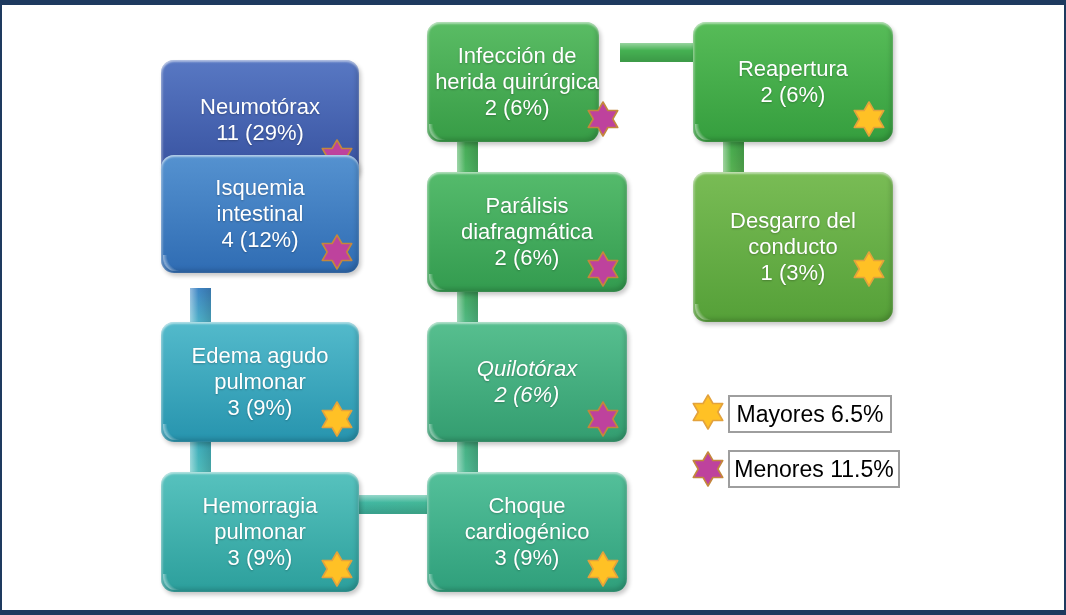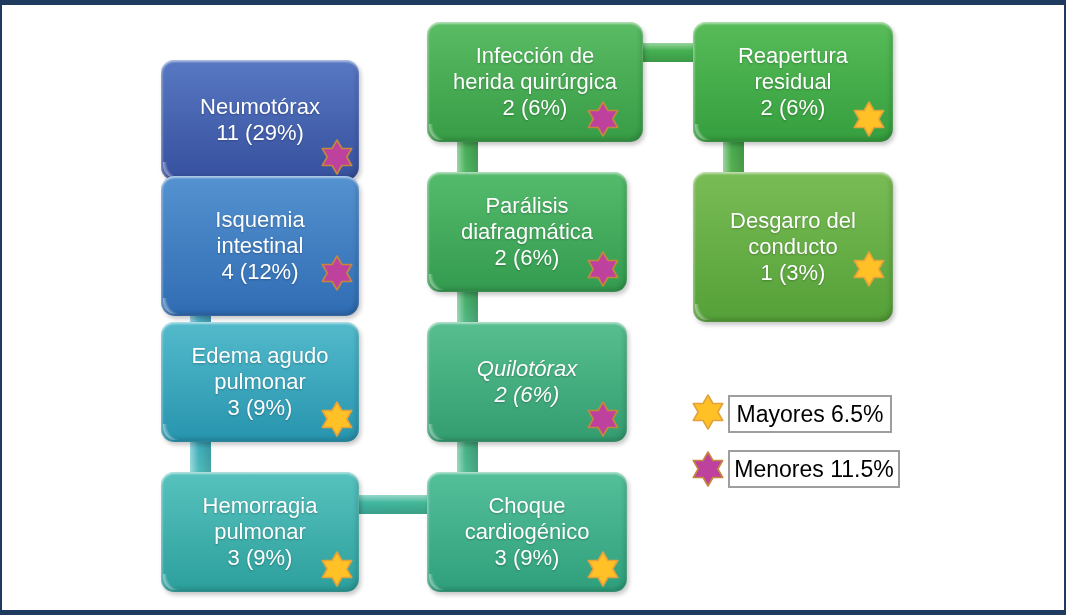--- a/index.html
+++ b/index.html
@@ -39,21 +39,21 @@
   <div class="node" style="left: 161px; top: 22px; width: 198px; height: 120px; margin-top: 38px; --c1: #5878C3; --c2: #36509E;">
     <div class="node-text">
       <div>Neumotórax</div>
         <div>11 (29%)</div>
         <div></div>
     </div>
     <svg class="star" width="34" height="38" viewBox="-19 -21 38 42">
         <polygon points="0,-19 5.49,-9.5 16.45,-9.5 10.97,0 16.45,9.5 5.49,9.5 0,19 -5.49,9.5 -16.45,9.5 -10.97,0 -16.45,-9.5 -5.49,-9.5" stroke-width="1.8" stroke-linejoin="round" fill="#BE429D" stroke="#C4873C"></polygon>
       </svg>
   </div>
-  <div class="node" style="left: 161px; top: 176px; width: 198px; height: 140px; border-radius: 14px; --c1: #5592D0; --c2: #2F6CB3;">
+  <div class="node" style="left: 161px; top: 155px; width: 198px; height: 118px; --c1: #5592D0; --c2: #2F6CB3;">
     <div class="node-text">
       <div>Isquemia</div>
         <div>intestinal</div>
         <div>4 (12%)</div>
     </div>
     <svg class="star" width="34" height="38" viewBox="-19 -21 38 42">
         <polygon points="0,-19 5.49,-9.5 16.45,-9.5 10.97,0 16.45,9.5 5.49,9.5 0,19 -5.49,9.5 -16.45,9.5 -10.97,0 -16.45,-9.5 -5.49,-9.5" stroke-width="1.8" stroke-linejoin="round" fill="#BE429D" stroke="#C4873C"></polygon>
       </svg>
   </div>
   <div class="node" style="left: 161px; top: 322px; width: 198px; height: 120px; --c1: #53BACB; --c2: #2794AE;">
@@ -70,21 +70,21 @@
     <div class="node-text">
       <div>Hemorragia</div>
         <div>pulmonar</div>
         <div>3 (9%)</div>
     </div>
     <svg class="star" width="34" height="38" viewBox="-19 -21 38 42">
         <polygon points="0,-19 5.49,-9.5 16.45,-9.5 10.97,0 16.45,9.5 5.49,9.5 0,19 -5.49,9.5 -16.45,9.5 -10.97,0 -16.45,-9.5 -5.49,-9.5" stroke-width="1.8" stroke-linejoin="round" fill="#FFC125" stroke="#E3A23C"></polygon>
       </svg>
   </div>
 
-  <div class="node" style="left: 427px; top: 22px; width: 216px; height: 120px; --c1: #5ABC64; --c2: #379C46;">
+  <div class="node" style="left: 427px; top: 22px; width: 172px; height: 120px; justify-content: flex-end; --c1: #5ABC64; --c2: #379C46;">
     <div class="node-text">
       <div>Infección de</div>
         <div>herida quirúrgica</div>
         <div>2 (6%)</div>
     </div>
     <svg class="star" width="34" height="38" viewBox="-19 -21 38 42">
         <polygon points="0,-19 5.49,-9.5 16.45,-9.5 10.97,0 16.45,9.5 5.49,9.5 0,19 -5.49,9.5 -16.45,9.5 -10.97,0 -16.45,-9.5 -5.49,-9.5" stroke-width="1.8" stroke-linejoin="round" fill="#BE429D" stroke="#C4873C"></polygon>
       </svg>
   </div>
   <div class="node" style="left: 427px; top: 172px; width: 200px; height: 120px; --c1: #55BB6C; --c2: #339B4F;">
@@ -114,21 +114,20 @@
         <div>3 (9%)</div>
     </div>
     <svg class="star" width="34" height="38" viewBox="-19 -21 38 42">
         <polygon points="0,-19 5.49,-9.5 16.45,-9.5 10.97,0 16.45,9.5 5.49,9.5 0,19 -5.49,9.5 -16.45,9.5 -10.97,0 -16.45,-9.5 -5.49,-9.5" stroke-width="1.8" stroke-linejoin="round" fill="#FFC125" stroke="#E3A23C"></polygon>
       </svg>
   </div>
 
   <div class="node" style="left: 693px; top: 22px; width: 200px; height: 120px; align-items: center; --c1: #57BC58; --c2: #359E3E;">
     <div class="node-text">
       <div>Reapertura</div>
-        <div>residual</div>
         <div>2 (6%)</div>
     </div>
     <svg class="star" width="34" height="38" viewBox="-19 -21 38 42">
         <polygon points="0,-19 5.49,-9.5 16.45,-9.5 10.97,0 16.45,9.5 5.49,9.5 0,19 -5.49,9.5 -16.45,9.5 -10.97,0 -16.45,-9.5 -5.49,-9.5" stroke-width="1.8" stroke-linejoin="round" fill="#FFC125" stroke="#E3A23C"></polygon>
       </svg>
   </div>
   <div class="node" style="left: 693px; top: 172px; width: 200px; height: 150px; --c1: #79BC55; --c2: #55A038;">
     <div class="node-text">
       <div>Desgarro del</div>
         <div>conducto</div>

